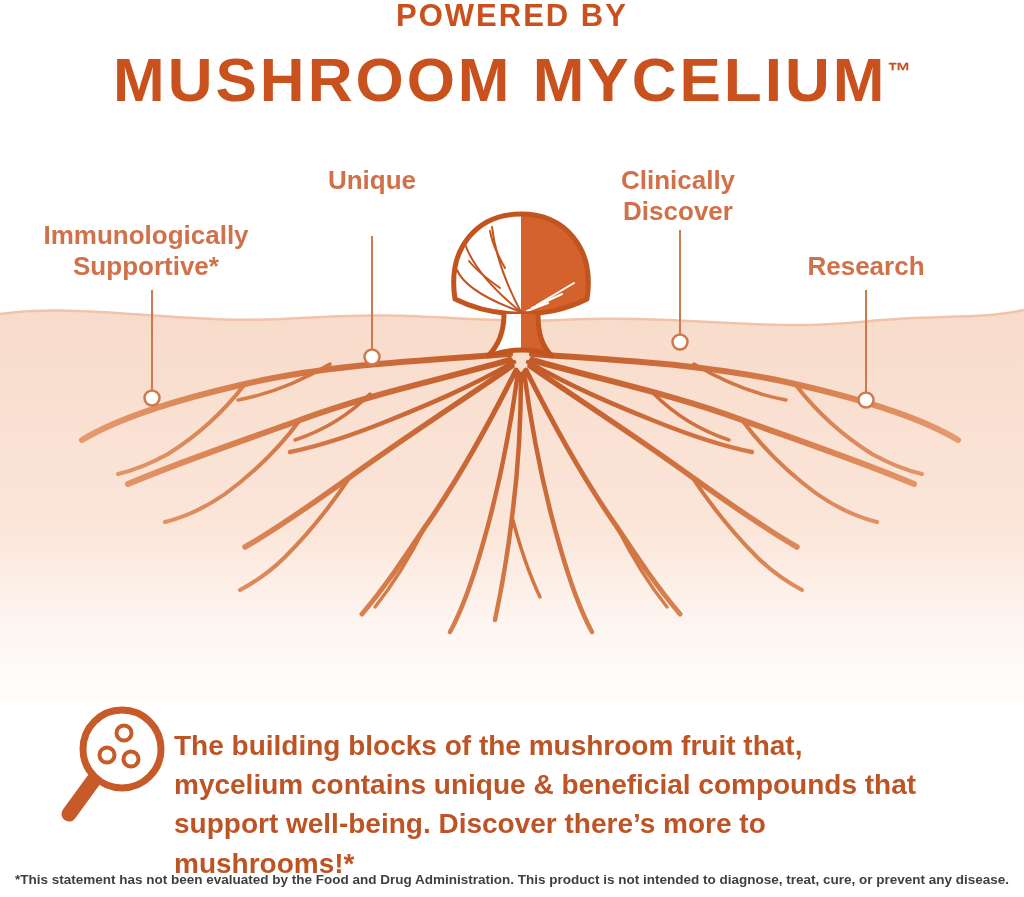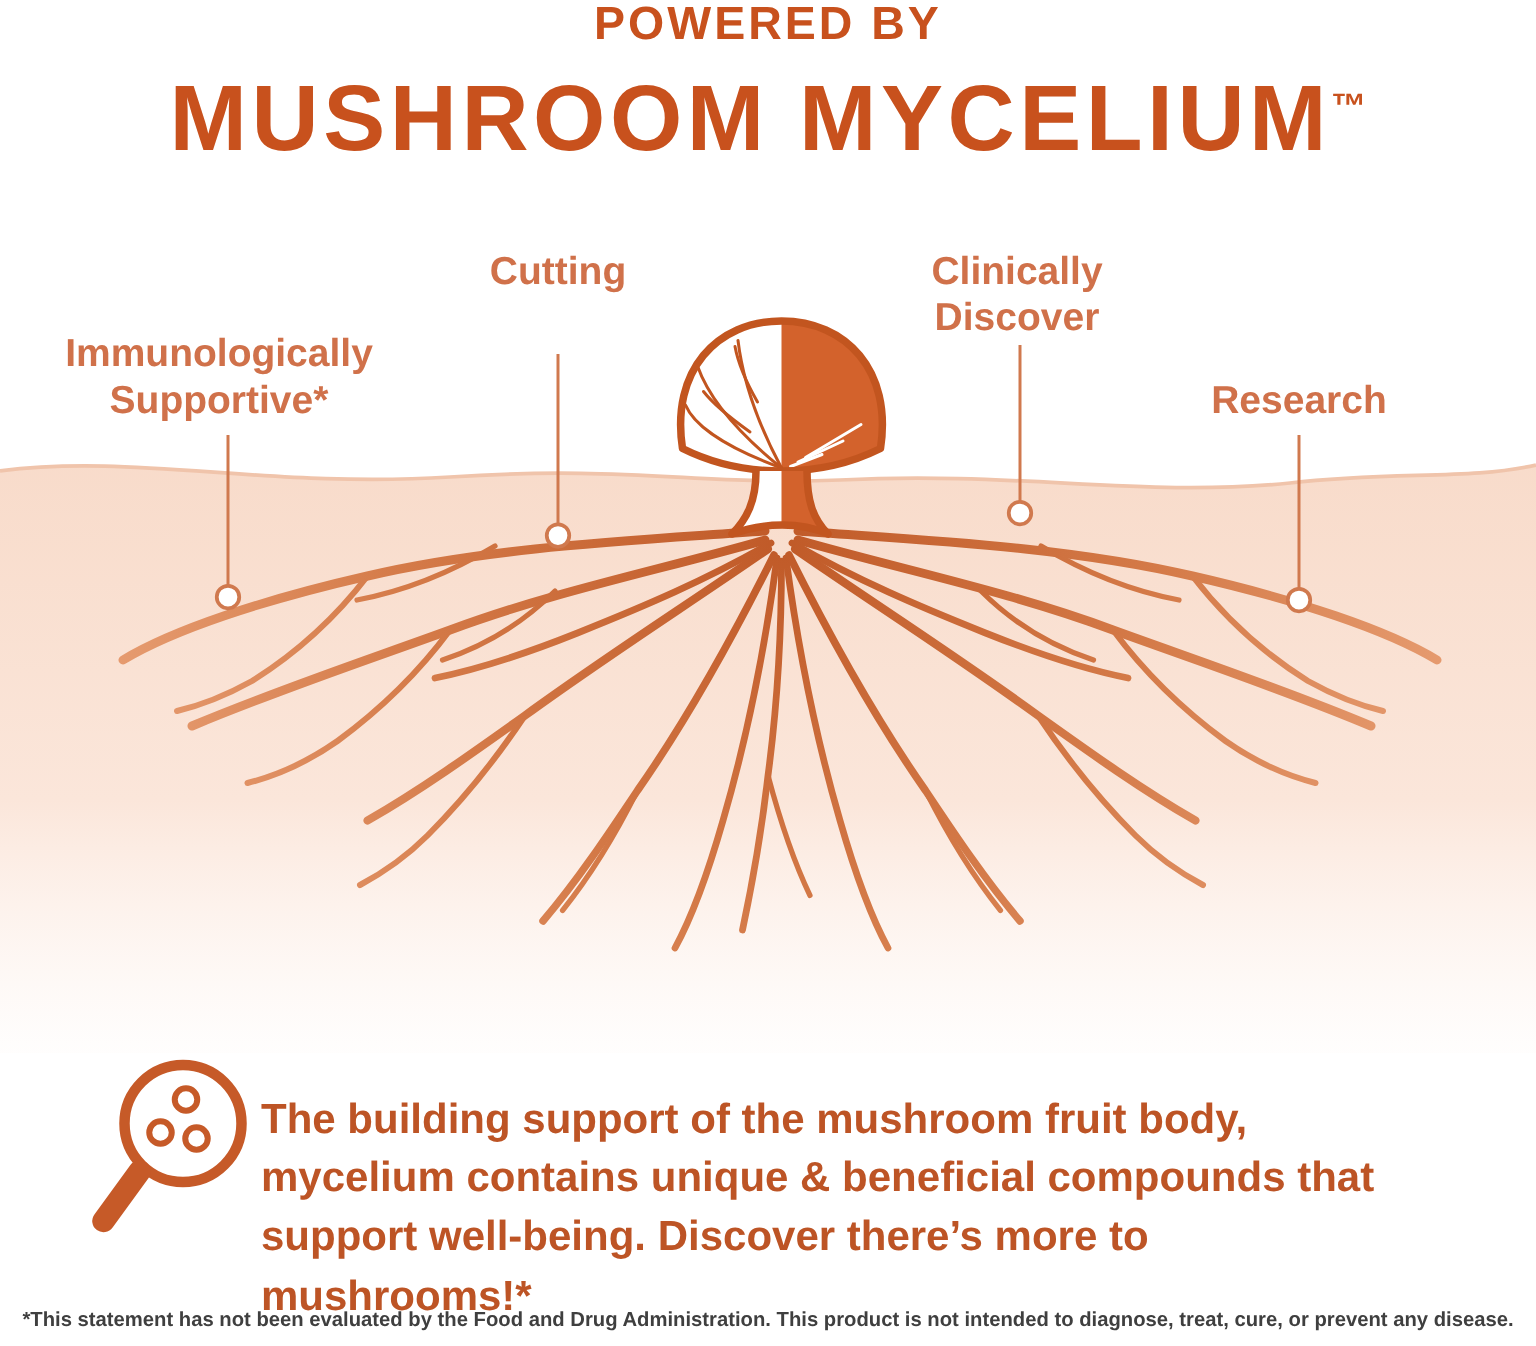--- a/index.html
+++ b/index.html
@@ -162,30 +162,30 @@
   <div class="kicker">POWERED BY</div>
 
   <h1 class="title"><span>MUSHROOM MYCELIUM</span><span class="tm">™</span></h1>
 
   <div class="callout-label label-1">
     <span>Immunologically</span><br>
     <span>Supportive*</span>
   </div>
 
   <div class="callout-label label-2">
-    <span>Cutting</span><br>
+    <span>Unique</span><br>
   </div>
 
   <div class="callout-label label-3">
     <span>Clinically</span><br>
     <span>Discover</span>
   </div>
 
   <div class="callout-label label-4">
     <br>
     <span>Research</span>
   </div>
 
-  <p class="body-text"><span>The building support of the mushroom fruit body, </span><span class="hl">mycelium</span><span> contains unique &amp; beneficial compounds that support well-being. Discover there’s more to mushrooms!*</span></p>
+  <p class="body-text"><span>The building blocks of the mushroom fruit that, </span><span class="hl">mycelium</span><span> contains unique &amp; beneficial compounds that support well-being. Discover there’s more to mushrooms!*</span></p>
 
   <div class="footer-note">*This statement has not been evaluated by the Food and Drug Administration. This product is not intended to diagnose, treat, cure, or prevent any disease.</div>
 
 </div>
 
 </body></html>

